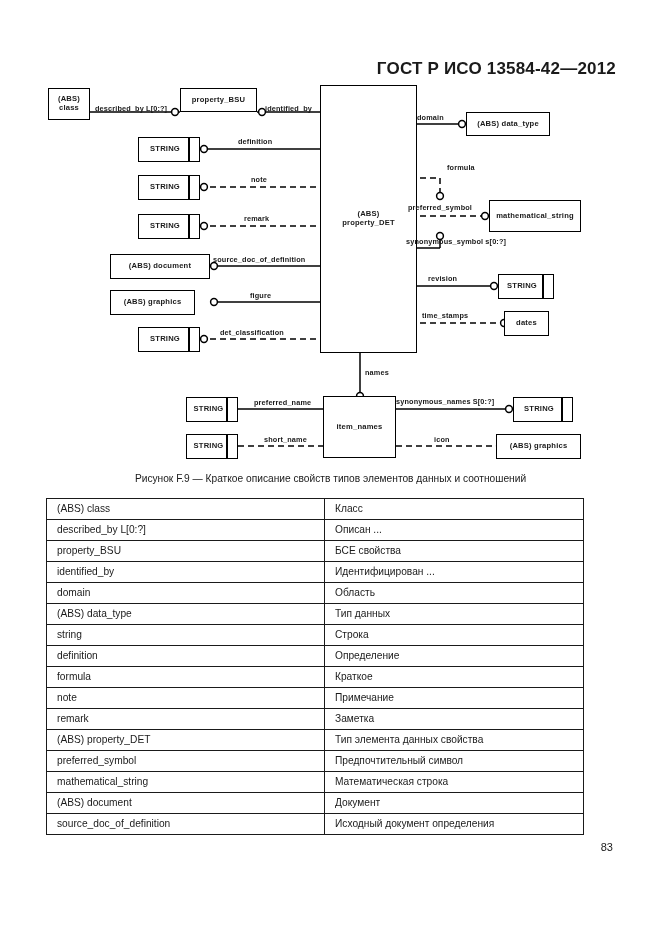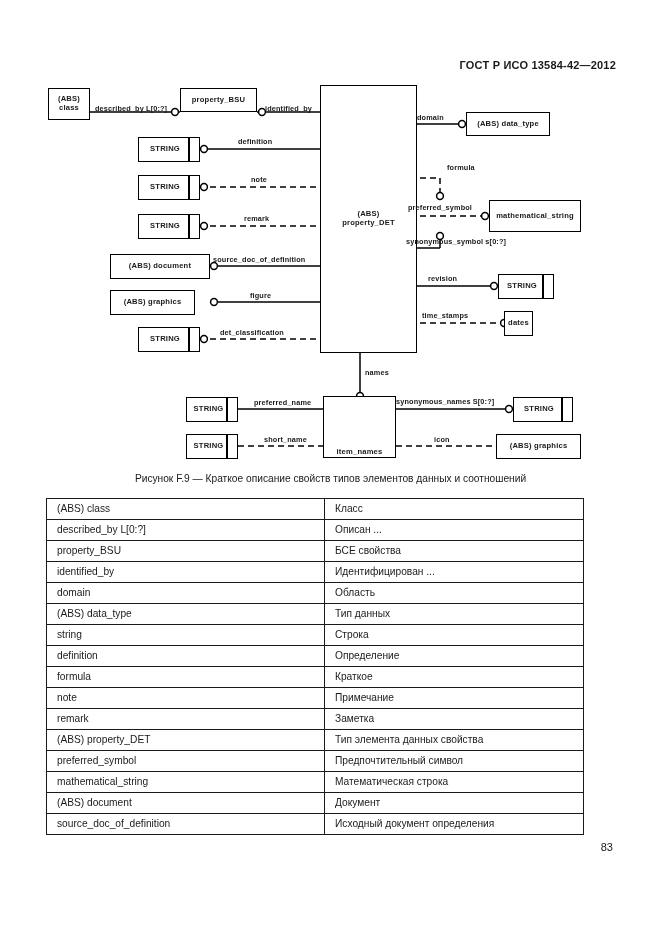--- a/index.html
+++ b/index.html
@@ -14,21 +14,21 @@
     overflow: hidden;
   }
   .page {
     position: absolute;
     left: 0; top: 0;
     width: 661px; height: 935px;
   }
   .doc-header {
     position: absolute;
     right: 45px; top: 59px;
-    font-size: 11px;
+    font-size: 17px;
     font-weight: bold;
     letter-spacing: 0.2px;
     white-space: nowrap;
   }
   .page-number {
     position: absolute;
     right: 48px; top: 841px;
     font-size: 11px;
   }
 
@@ -219,25 +219,25 @@
     </div>
 
     <div class="entity bar" style="left:138px; top:327px; width:62px; height:25px;">
       <span style="margin-right:8px">STRING</span>
     </div>
 
     <div class="entity bar" style="left:498px; top:274px; width:56px; height:25px;">
       <span style="margin-right:8px">STRING</span>
     </div>
 
-    <div class="entity" style="left:504px; top:311px; width:29px; height:25px;">
+    <div class="entity" style="left:504px; top:311px; width:45px; height:25px;">
       <span>dates</span>
     </div>
 
-    <div class="entity" style="left:323px; top:396px; width:73px; height:62px;align-items:flex-end;">
+    <div class="entity" style="left:323px; top:396px; width:73px; height:62px;">
       <span>item_names</span>
     </div>
 
     <div class="entity bar" style="left:186px; top:397px; width:52px; height:25px;">
       <span style="margin-right:7px">STRING</span>
     </div>
 
     <div class="entity bar" style="left:186px; top:434px; width:52px; height:25px;">
       <span style="margin-right:7px">STRING</span>
     </div>

